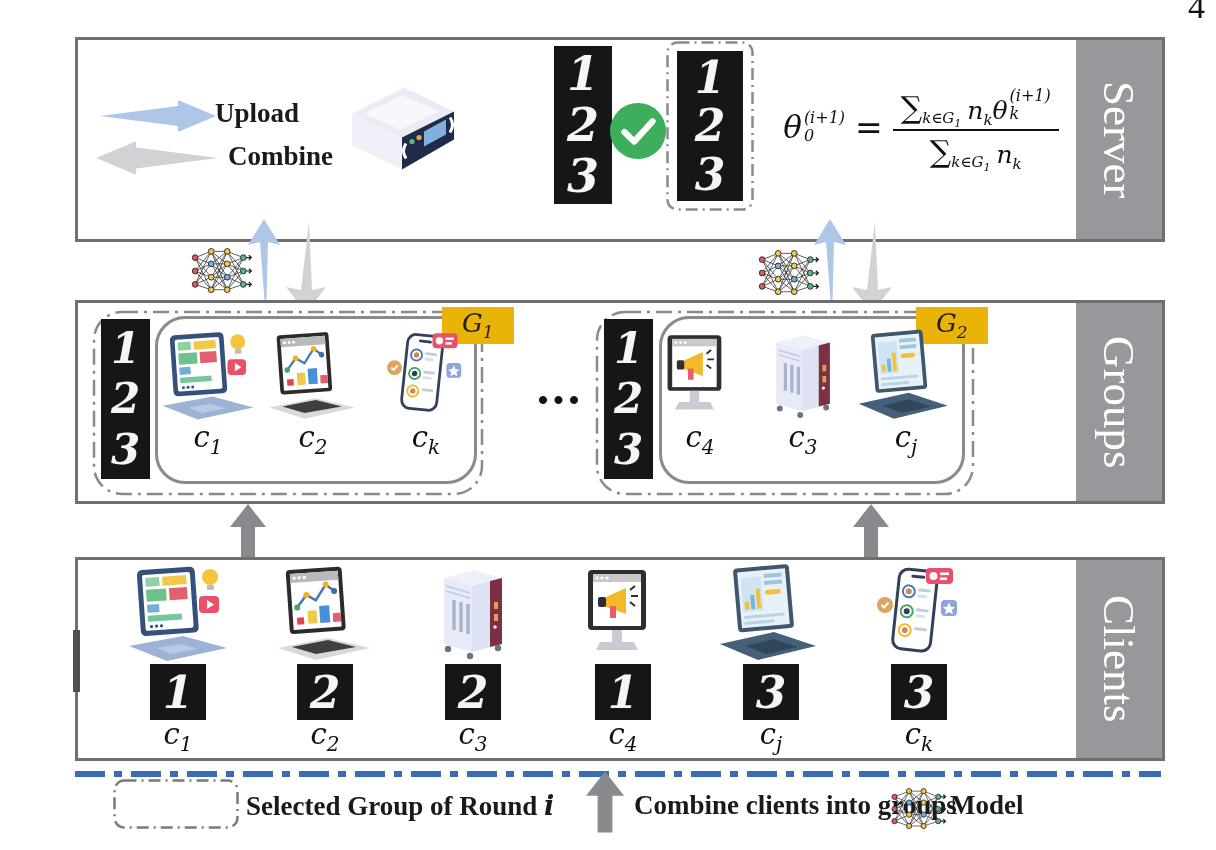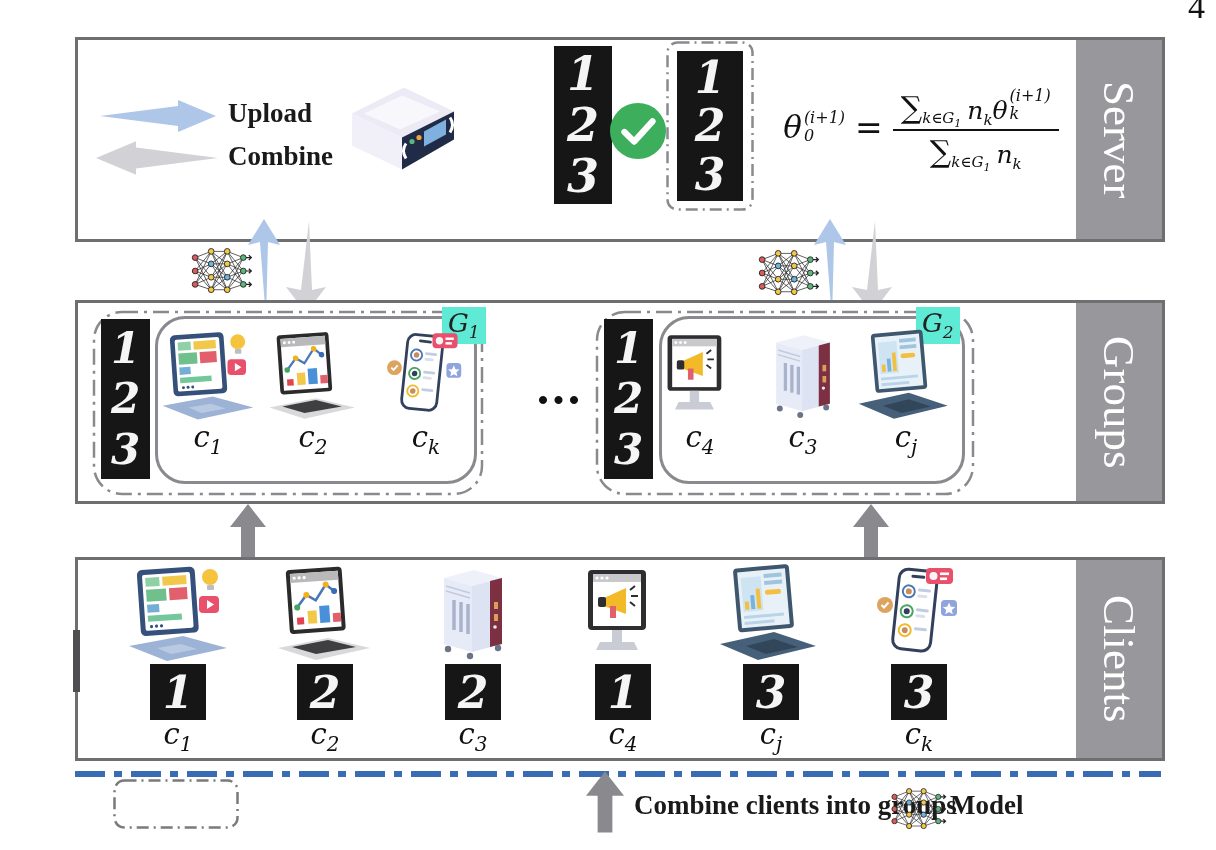--- a/index.html
+++ b/index.html
@@ -19,22 +19,22 @@
   .digit-panel span{line-height:1;}
   .digit-sq{width:56px;height:56px;background:#161616;color:#f5f5f5;display:flex;
             align-items:center;justify-content:center;font-family:"DejaVu Serif",serif;
             font-style:italic;font-weight:bold;font-size:44px;}
   
   .blabel{position:absolute;font-weight:bold;font-size:27px;}
   .caption{position:absolute;font-weight:bold;font-size:31px;text-align:center;}
   .page-num{position:absolute;font-size:34px;color:#111;}
   .c-label{font-family:"DejaVu Serif",serif;font-style:italic;font-size:29px;color:#111;line-height:1;}
   .c-label sub{font-size:20px;}
-  .g-tag{position:absolute;background:#5eead4;font-family:"DejaVu Serif",serif;font-style:italic;
-         font-size:26px;line-height:1.2;padding:1px 6px;color:#222;}
+  .g-tag{position:absolute;background:#eab308;font-family:"DejaVu Serif",serif;font-style:italic;
+         font-size:26px;line-height:1.2;padding:1px 20px;color:#222;}
   .g-tag sub{font-size:17px;}
   .solid-box{position:absolute;border:3px solid #8a8a8e;border-radius:30px;box-sizing:border-box;}
   .client-cell{position:absolute;display:flex;flex-direction:column;align-items:center;}
   .ellipsis{position:absolute;font-size:30px;font-weight:bold;letter-spacing:5px;color:#111;}
   
   .formula{position:absolute;display:flex;align-items:center;gap:10px;color:#111;
            font-family:"DejaVu Serif",serif;font-style:italic;}
   .f-var{font-size:31px;line-height:1;}
   .supsub{display:inline-flex;flex-direction:column;align-items:flex-start;margin-left:2px;font-style:italic;}
   .supsub .sp,.supsub .sb{font-size:16px;line-height:1.15;}
@@ -216,21 +216,21 @@
         </g>
     </defs>
   </svg>
 
   <div class="page-num" style="left:1188px;top:-12px;">4</div>
 
   <div class="band" style="left:75px;top:37px;width:1090px;height:205px;">
     <svg class="abs" style="left:22px;top:58px;" width="118" height="36" viewBox="0 0 118 34">
       <polygon points="0,17 78,7 78,1 116,17 78,33 78,27" fill="#aec6e8"></polygon>
     </svg>
-    <div class="blabel" style="left:150px;top:58px;">Upload</div>
+    <div class="blabel" style="left:137px;top:58px;">Upload</div>
     <svg class="abs" style="left:16px;top:100px;" width="124" height="36" viewBox="0 0 118 34">
       <polygon points="118,17 40,7 40,1 2,17 40,33 40,27" fill="#d2d2d6"></polygon>
     </svg>
     <div class="blabel" style="left:150px;top:101px;">Combine</div>
 
     <svg class="abs" style="left:264px;top:30px;" width="120" height="108" viewBox="0 0 120 105">
         <use href="#ic-server-rack"></use>
       </svg>
 
     <div class="digit-panel" style="left:476px;top:6px;width:58px;height:158px;font-size:46px;">
@@ -446,20 +446,23 @@
       <span>Clients</span>
     </div>
   </div>
   <div class="notch" style="left:73px;top:630px;width:7px;height:62px;"></div>
 
   <div class="sep" style="left:75px;top:771px;width:1086px;"></div>
 
   <svg class="abs" style="left:113px;top:779px;" width="126" height="50">
     <rect x="1.5" y="1.5" width="123" height="47" rx="10" fill="none" stroke="#7a7a7c" stroke-width="2.5" stroke-dasharray="12 5 2 5"></rect>
   </svg>
+  <div class="legend-text" style="left:246px;top:790px;">
+    <span>Selected Group of Round </span><span class="ivar">i</span>
+  </div>
 
   <svg class="abs" style="left:586px;top:770px;" width="38" height="64" viewBox="0 0 36 58">
       <use href="#ic-combine-arrow"></use>
     </svg>
   <div class="legend-text" style="left:634px;top:790px;">Combine clients into groups</div>
 
   <svg class="abs" style="left:888px;top:784px;" width="60" height="50" viewBox="0 0 74 60">
       <use href="#ic-model"></use>
     </svg>
   <div class="legend-text" style="left:950px;top:790px;">Model</div>

